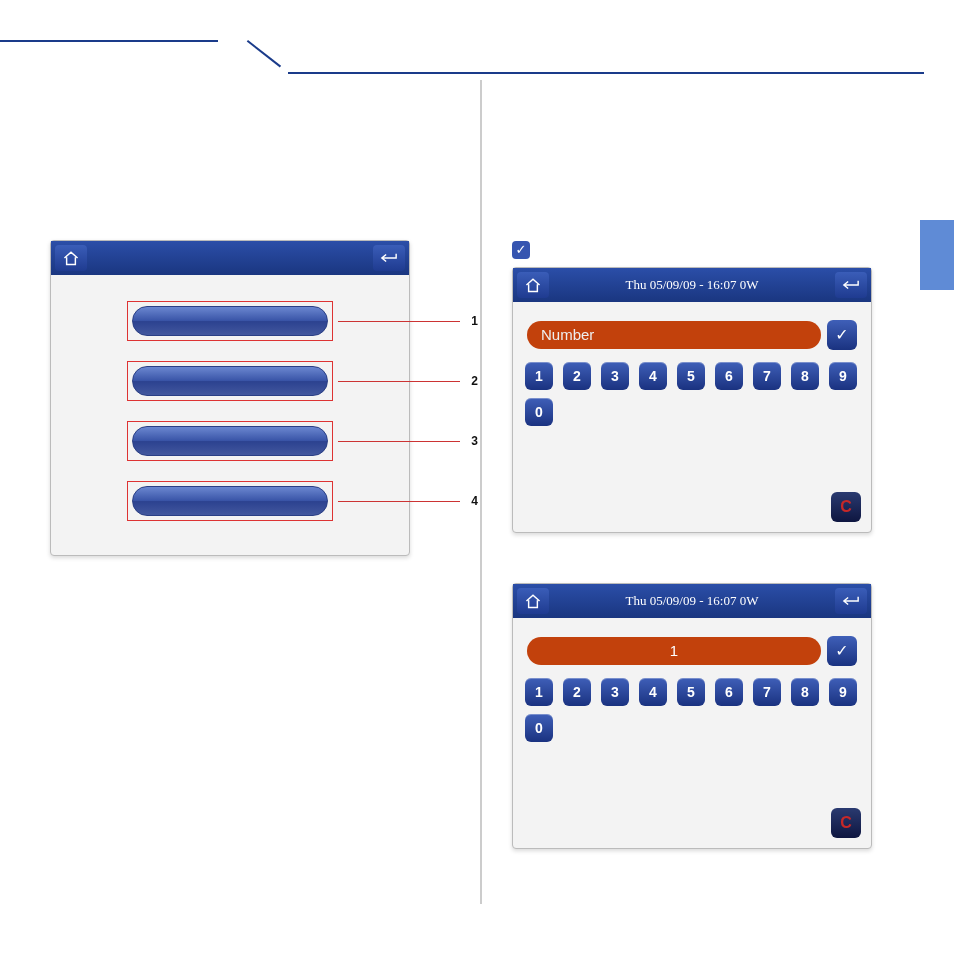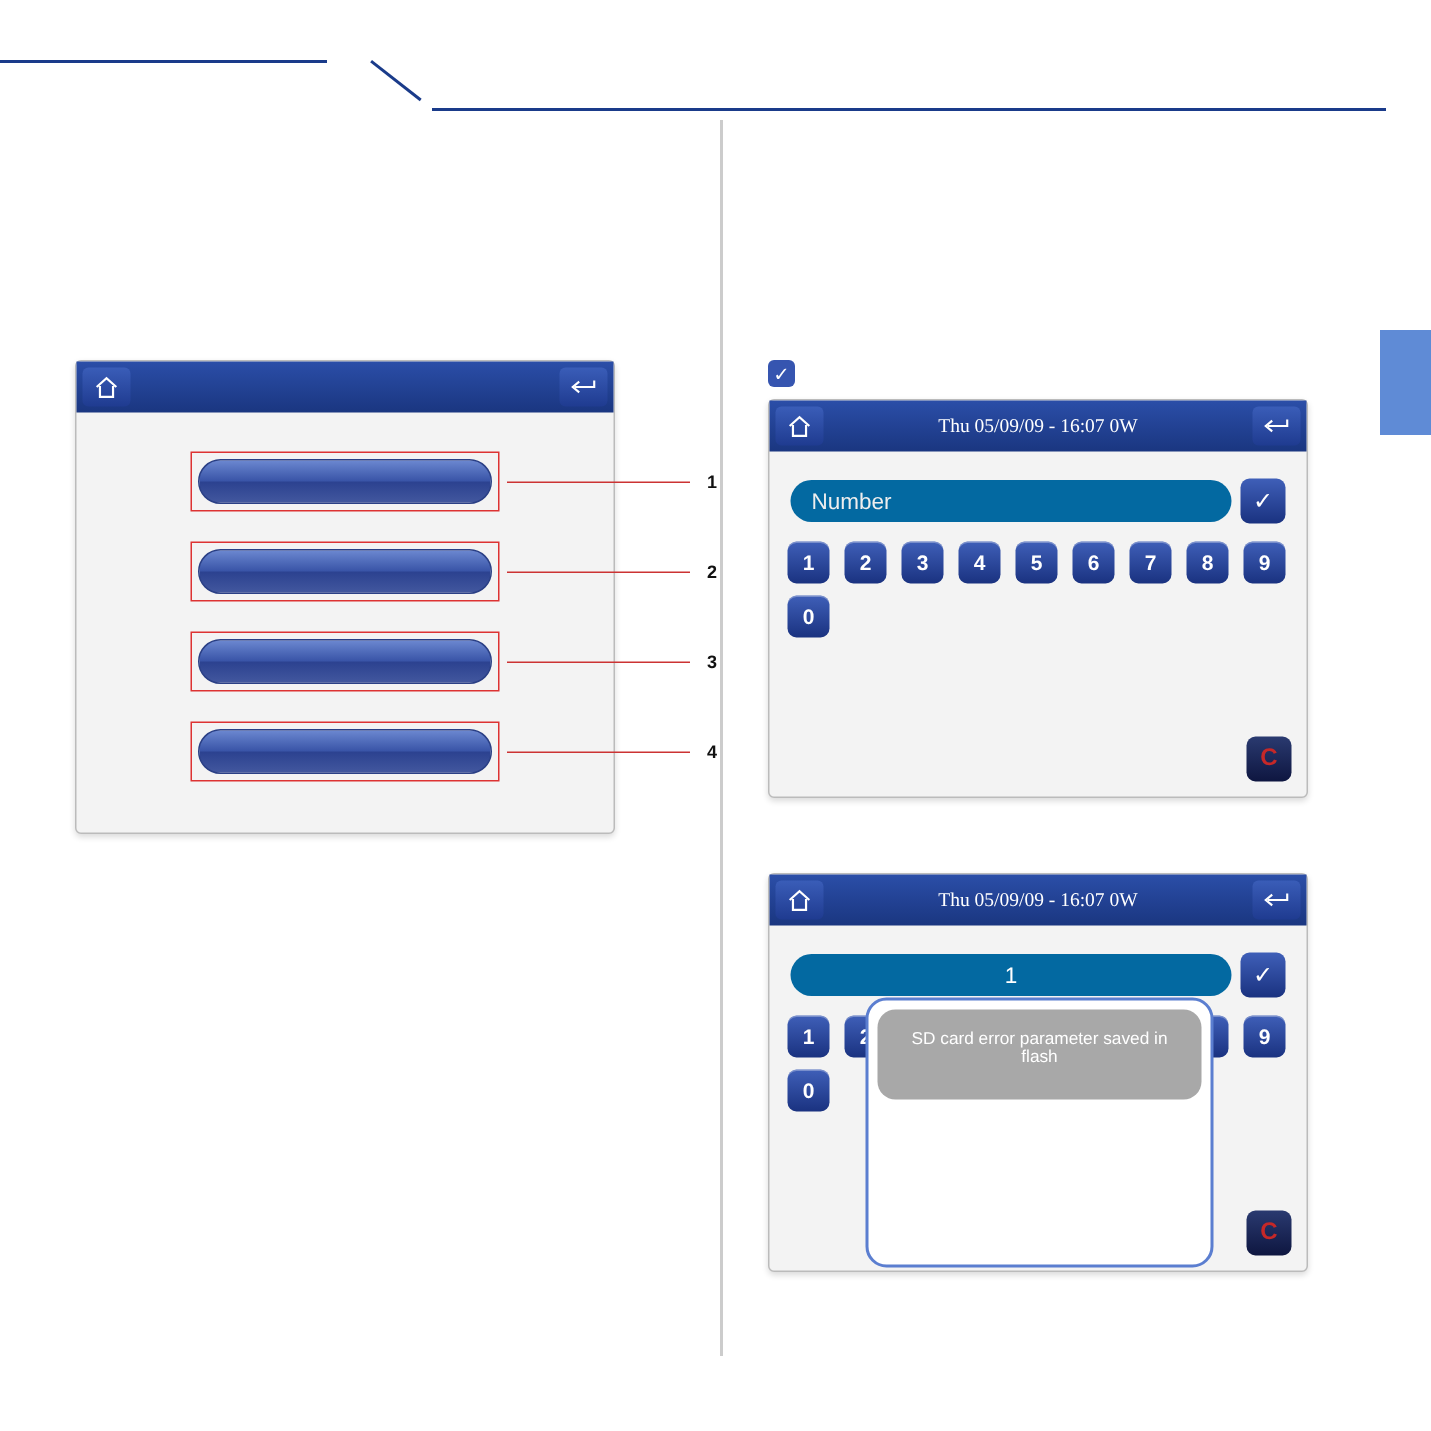--- a/index.html
+++ b/index.html
@@ -116,21 +116,21 @@
     color: #111;
   }
 
   .input-row {
     display: flex; align-items: center; gap: 6px;
     padding: 8px 4px 10px;
   }
   .num-input {
     flex: 1; height: 28px;
     border-radius: 14px;
-    background: #0369a1;
+    background: #c2410c;
     color: #eee;
     font-size: 15px;
     display: flex; align-items: center;
     padding: 0 14px;
   }
   .num-input.centered { justify-content: center; color: #fff; }
   .chk-btn {
     width: 30px; height: 30px; border-radius: 6px;
     background: linear-gradient(#3f5fb8, #1a3280);
     display: flex; align-items: center; justify-content: center;
@@ -310,20 +310,17 @@
           <div class="key">4</div>
           <div class="key">5</div>
           <div class="key">6</div>
           <div class="key">7</div>
           <div class="key">8</div>
           <div class="key">9</div>
           <div class="key">0</div>
         </div>
         <div class="key-c">C</div>
 
-        <div class="popup">
-          <div class="popup-msg">SD card error parameter saved in flash</div>
-        </div>
       </div>
     </div>
 
   </div>
 </div>
 
 </body></html>

